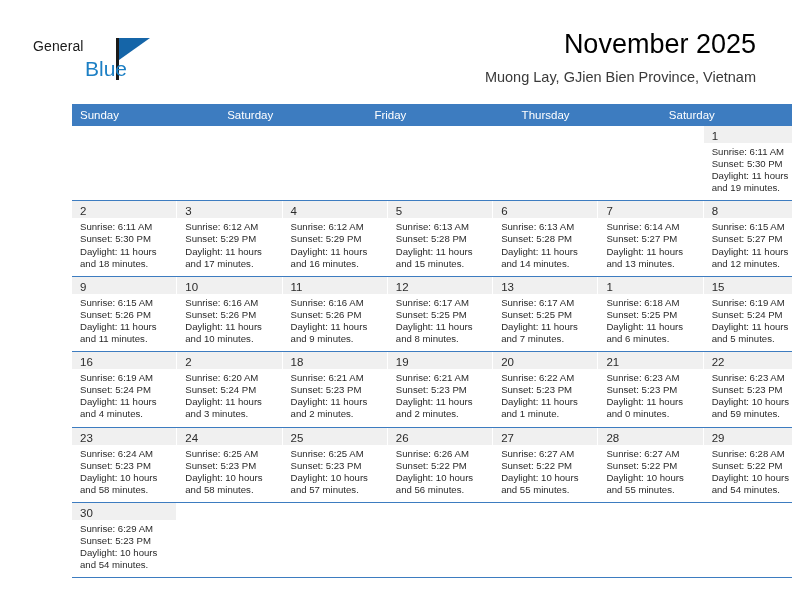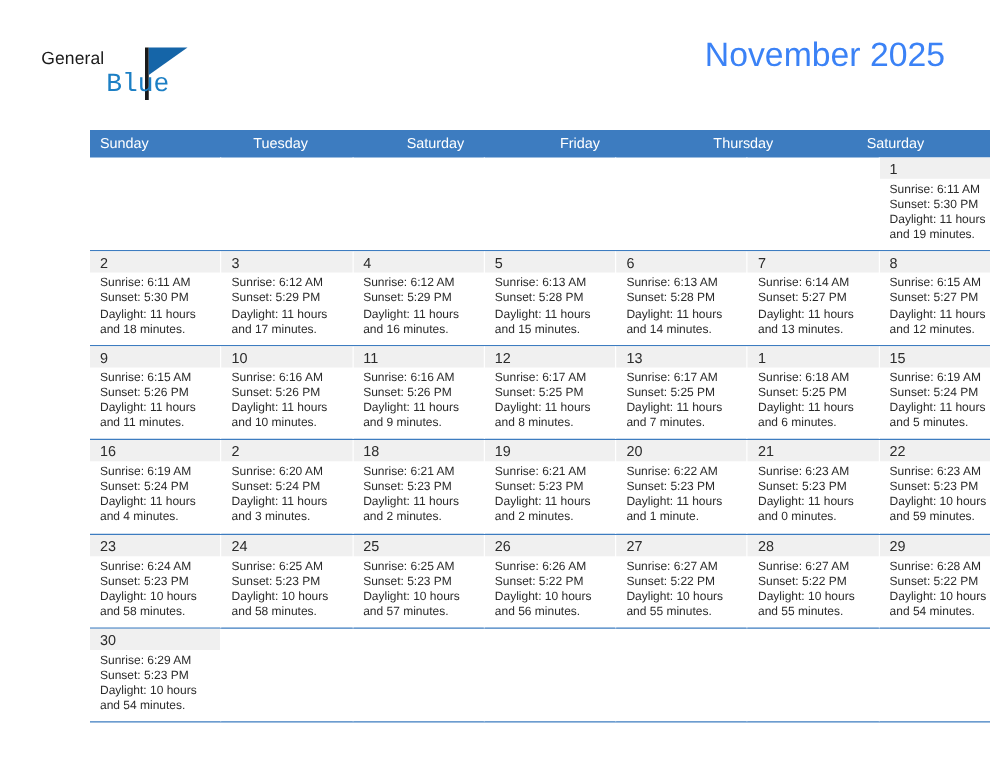--- a/index.html
+++ b/index.html
@@ -46,21 +46,21 @@
     line-height: 21px;
     font-family: "Liberation Sans", sans-serif;
   }
   .brand-blue {
     position: absolute;
     left: 52px;
     top: 22px;
     font-size: 21px;
     color: #1c7fc4;
     line-height: 21px;
-    font-family: Liberation Mono, monospace;
+    font-family: Liberation Sans, sans-serif;
   }
   .brand-flag {
     position: absolute;
     left: 86px;
     top: 2px;
     width: 0;
     height: 0;
     border-left: 31px solid #1565a8;
     border-bottom: 22px solid transparent;
   }
@@ -74,21 +74,21 @@
   }
 
   .title-block {
     position: absolute;
     right: 36px;
     top: 28px;
     text-align: right;
   }
   .cal-title {
     font-size: 27px;
-    color: #3b82f6;
+    color: #000000;
     line-height: 32px;
     white-space: nowrap;
     font-weight: normal;
   }
   .cal-subtitle {
     margin-top: 9px;
     font-size: 14.5px;
     color: #3a3a3a;
     line-height: 17px;
     white-space: nowrap;
@@ -164,28 +164,28 @@
 
     <div class="brand">
       <span class="brand-general">General</span>
       <span class="brand-pole"></span>
       <span class="brand-flag"></span>
       <span class="brand-blue">Blue</span>
     </div>
 
     <div class="title-block">
       <div class="cal-title">November 2025</div>
+      <div class="cal-subtitle">Muong Lay, GJien Bien Province, Vietnam</div>
     </div>
 
   </div>
 
   <div class="calendar">
     <div class="dow-row" id="dow-row">
         <div class="dow">Sunday</div>
-        <div class="dow">Tuesday</div>
         <div class="dow">Saturday</div>
         <div class="dow">Friday</div>
         <div class="dow">Thursday</div>
         <div class="dow">Saturday</div>
       </div>
     <div id="weeks-container">
         <div class="week">
           <div class="cell empty">
             <div class="daynum-bar"><span class="daynum"></span></div>
             <div class="cell-lines"></div>

